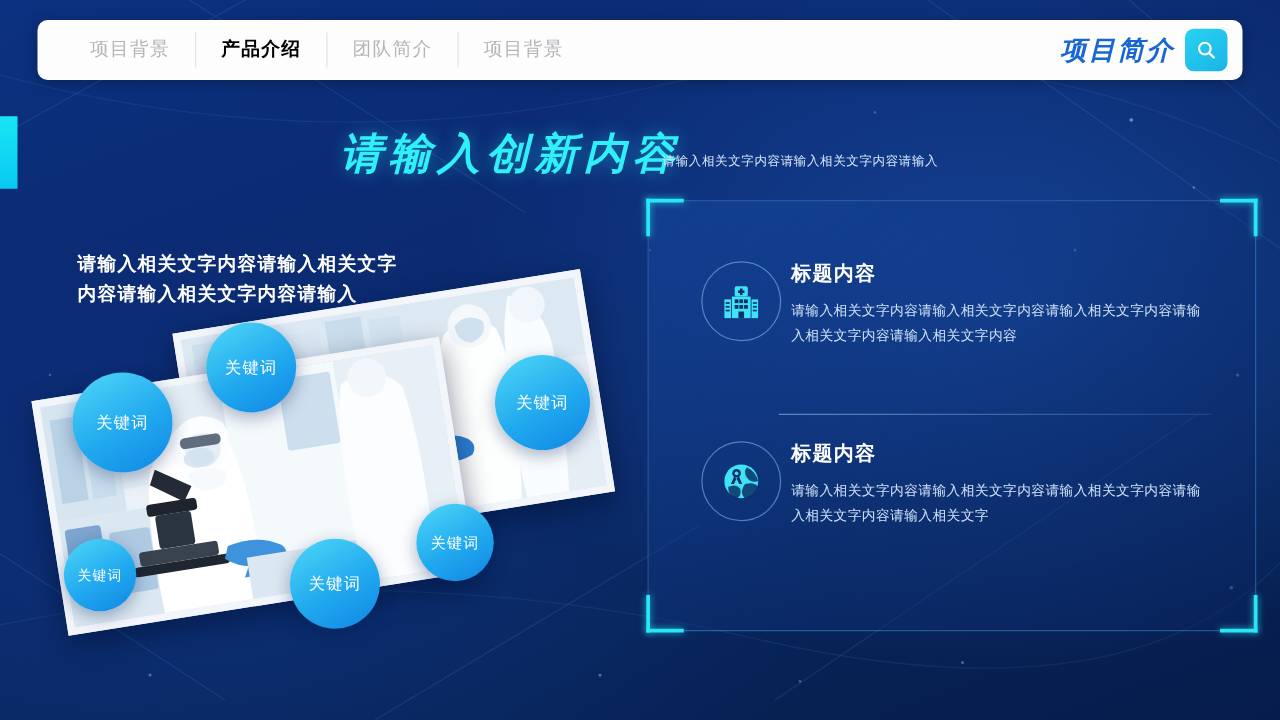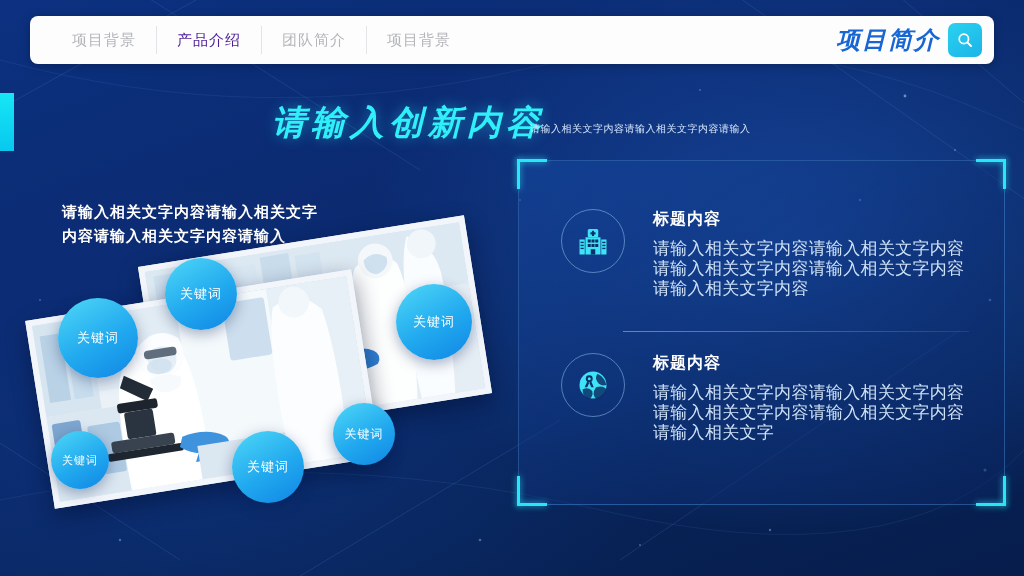--- a/index.html
+++ b/index.html
@@ -29,26 +29,26 @@
     background:#fdfdfd; border-radius:8px;
     box-shadow:0 2px 10px rgba(0,0,0,.25);
     display:flex; align-items:center;
   }
   .nav-items{ display:flex; align-items:center; height:28px; margin-left:22px; }
   .nav-item{
     font-size:15px; color:#b3b5b9; letter-spacing:1px;
     padding:0 20px; line-height:28px; white-space:nowrap;
     border-right:1px solid #e2e4e7; cursor:pointer;
   }
-  .nav-item.active{ color:#4c1d95; font-weight:normal; }
+  .nav-item.active{ color:#000000; font-weight:bold; }
   .nav-item:last-child{ border-right:none; }
 
   .nav-right{ margin-left:auto; display:flex; align-items:center; padding-right:12px; gap:8px;}
   .brand{
-    font-size:24px; font-weight:bold; color:#1766d4;
+    font-size:21px; font-weight:bold; color:#1766d4;
     font-style:italic; letter-spacing:2px;
   }
   .search-btn{
     width:34px; height:34px; border-radius:7px;
     background:linear-gradient(145deg,#2ad2f0,#1ab4e8);
     display:flex; align-items:center; justify-content:center;
     cursor:pointer;
   }
 
   
@@ -112,30 +112,30 @@
   .corner .v{ width:3px; height:30px; }
   .c-tl{ left:-2px; top:-2px; }
   .c-tl .h{ left:0; top:0; } .c-tl .v{ left:0; top:0; }
   .c-tr{ right:-2px; top:-2px; }
   .c-tr .h{ right:0; top:0; } .c-tr .v{ right:0; top:0; }
   .c-bl{ left:-2px; bottom:-2px; }
   .c-bl .h{ left:0; bottom:0; } .c-bl .v{ left:0; bottom:0; }
   .c-br{ right:-2px; bottom:-2px; }
   .c-br .h{ right:0; bottom:0; } .c-br .v{ right:0; bottom:0; }
 
-  .feature{ position:absolute; display:flex; gap:28px; left:42px; width:408px; }
+  .feature{ position:absolute; display:flex; gap:8px; left:42px; width:408px; }
   .feature.f1{ top:48px; }
   .feature.f2{ top:192px; }
   .ficon{
     width:64px; height:64px; min-width:64px; border-radius:50%;
     border:1px solid rgba(150,205,245,.5);
     display:flex; align-items:center; justify-content:center;
   }
   .ftitle{ font-size:16px; font-weight:bold; color:#fff; letter-spacing:1px; margin-bottom:9px; }
-  .fbody{ font-size:17px; line-height:20px; color:#cfe2f8; letter-spacing:.3px; }
+  .fbody{ font-size:11px; line-height:20px; color:#cfe2f8; letter-spacing:.3px; }
   .divider{
     position:absolute; left:104px; top:170px; width:346px; height:1px;
     background:linear-gradient(90deg,rgba(150,205,245,.55),rgba(150,205,245,.12));
   }
 </style>
 </head>
 <body>
 
 <div class="stage">
 

